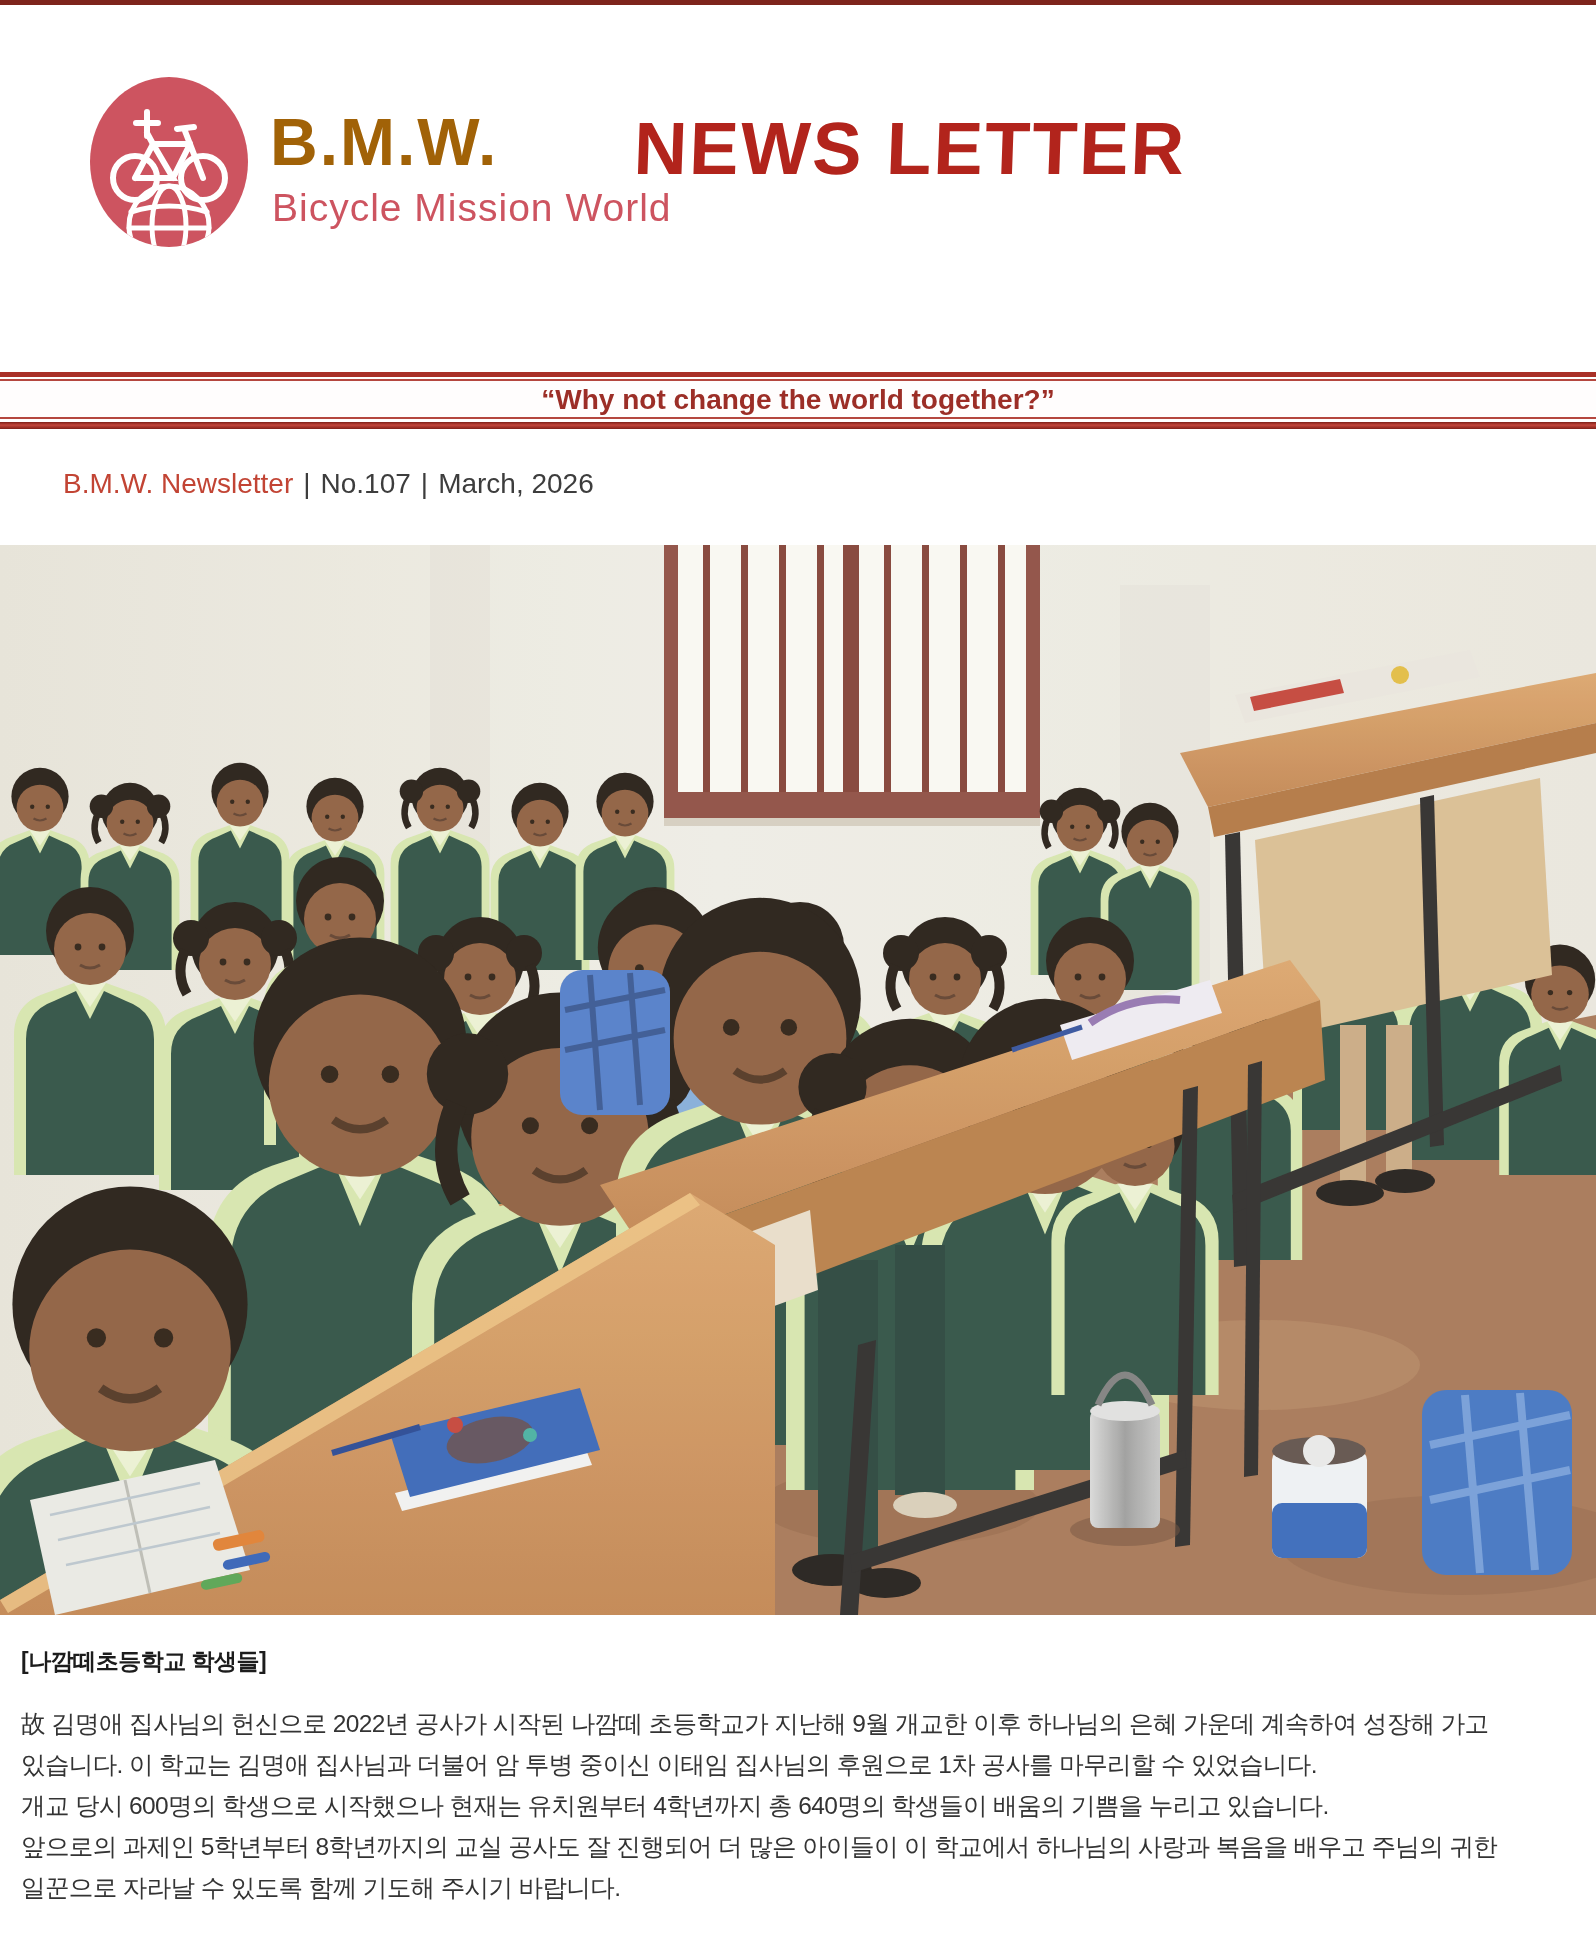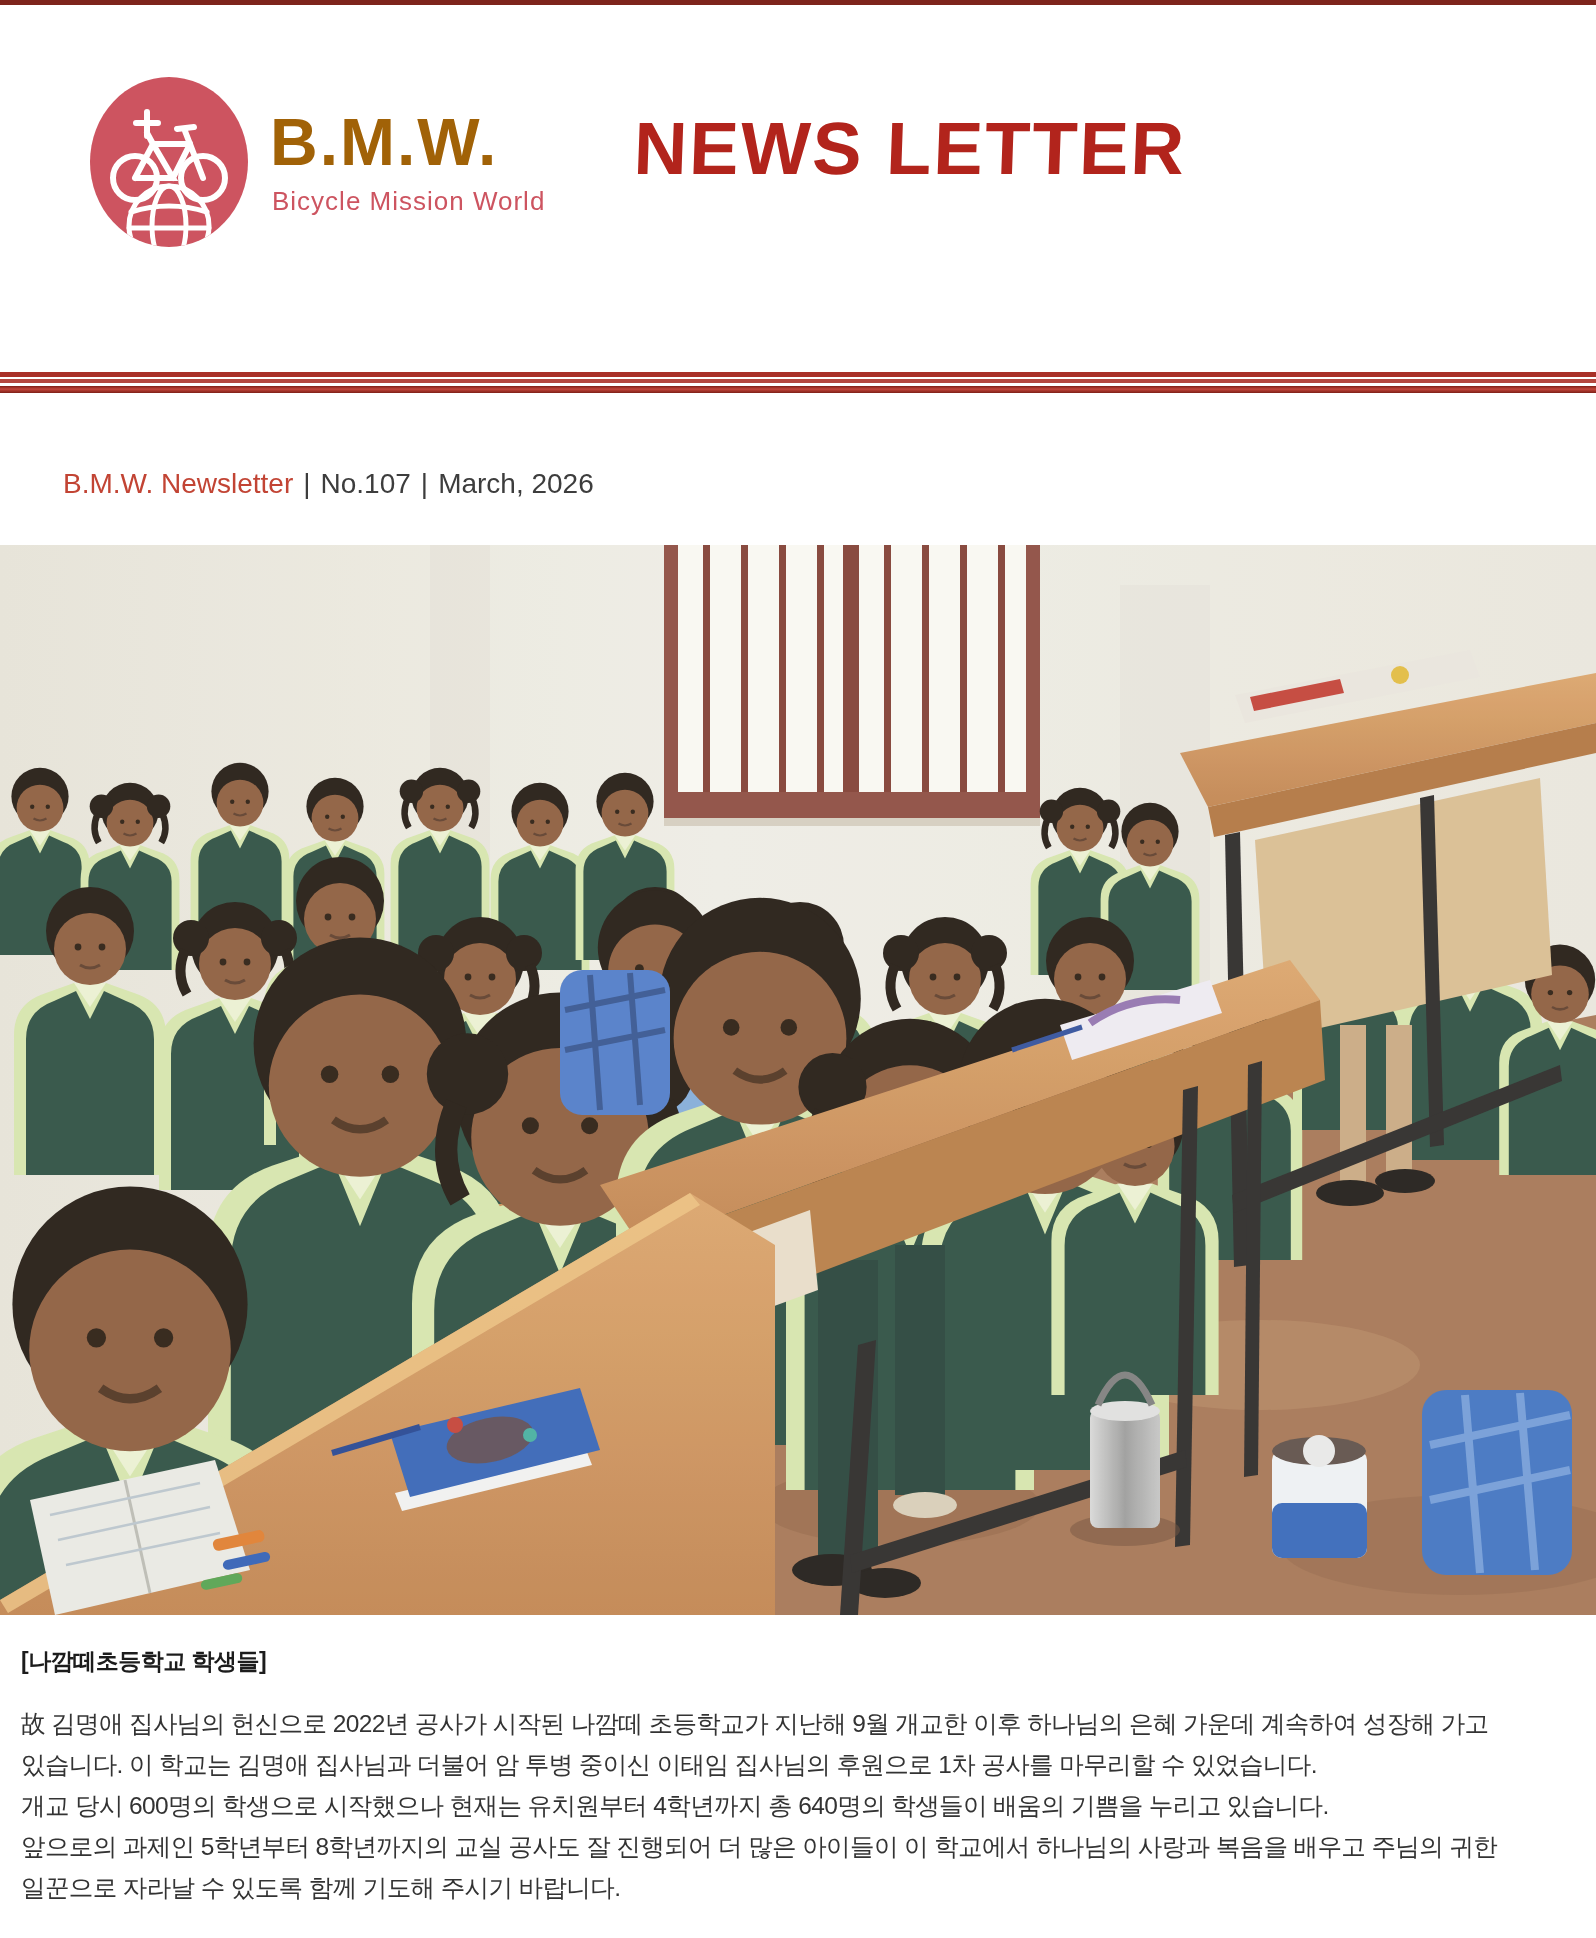--- a/index.html
+++ b/index.html
@@ -1,21 +1,21 @@
 <!DOCTYPE html>
 <html><head>
 <meta charset="utf-8">
 <style>
   html,body{margin:0;padding:0;background:#ffffff;}
   body{width:1596px;height:1938px;position:relative;font-family:"Liberation Sans",sans-serif;overflow:hidden;}
   .abs{position:absolute;}
   .top-bar{top:0;left:0;width:1596px;height:5px;background:#7e241c;}
   .logo-svg{top:76px;left:88px;width:162px;height:172px;}
   .brand-abbr{top:104px;left:270px;font-size:66px;font-weight:700;color:#a16207;letter-spacing:2px;}
-  .brand-name{top:186px;left:272px;font-size:26px;font-weight:400;color:#cd5460;letter-spacing:1px;}
+  .brand-name{top:186px;left:272px;font-size:39px;font-weight:400;color:#cd5460;letter-spacing:1px;}
   .news-title{top:106px;left:620px;width:580px;text-align:center;font-size:74px;font-weight:700;color:#b2241c;letter-spacing:2px;transform:skewX(-2deg);}
   .tagline-band{top:372px;left:0;width:1596px;}
   .rule-a{height:5px;background:#a93027;}
   .rule-b{height:2px;background:#ffffff;}
   .rule-c{height:2px;background:#b5473f;}
   .tagline-text{height:36px;line-height:38px;text-align:center;font-size:28px;font-weight:600;color:#9c2e27;background:#fffdfd;}
   .rule-d{height:3px;background:#ffffff;}
   .rule-e{height:7px;background:linear-gradient(#7f1f18,#c2453a 45%,#7f1f18);}
   .issue-line{top:468px;left:21px;font-size:28px;color:#3d3d3d;}
   .issue-line .pub{color:#c24434;margin-left:42px;}
@@ -55,20 +55,21 @@
   </g>
 </svg>
 <div class="abs brand-abbr">B.M.W.</div>
 <div class="abs brand-name">Bicycle Mission World</div>
 <div class="abs news-title">NEWS LETTER</div>
 
 <div class="abs tagline-band">
   <div class="rule-a"></div>
   <div class="rule-b"></div>
   <div class="rule-c"></div>
+  <div class="tagline-text">“Why not change the world together?”</div>
   <div class="rule-c"></div>
   <div class="rule-d"></div>
   <div class="rule-e"></div>
 </div>
 
 <div class="abs issue-line">
   <span class="pub">B.M.W. Newsletter</span><span class="sep">|</span><span>No.107</span><span class="sep">|</span><span>March, 2026</span>
 </div>
 
 <div class="abs photo">

